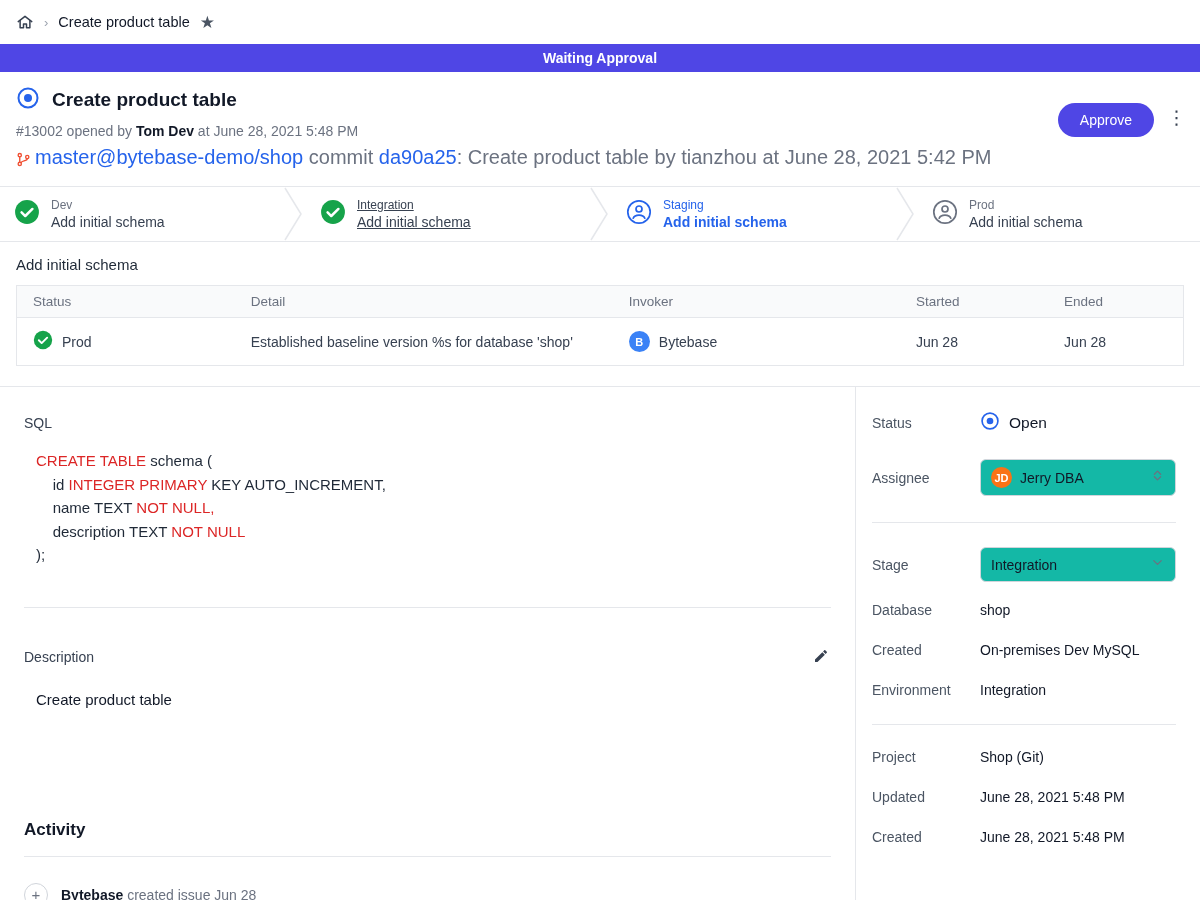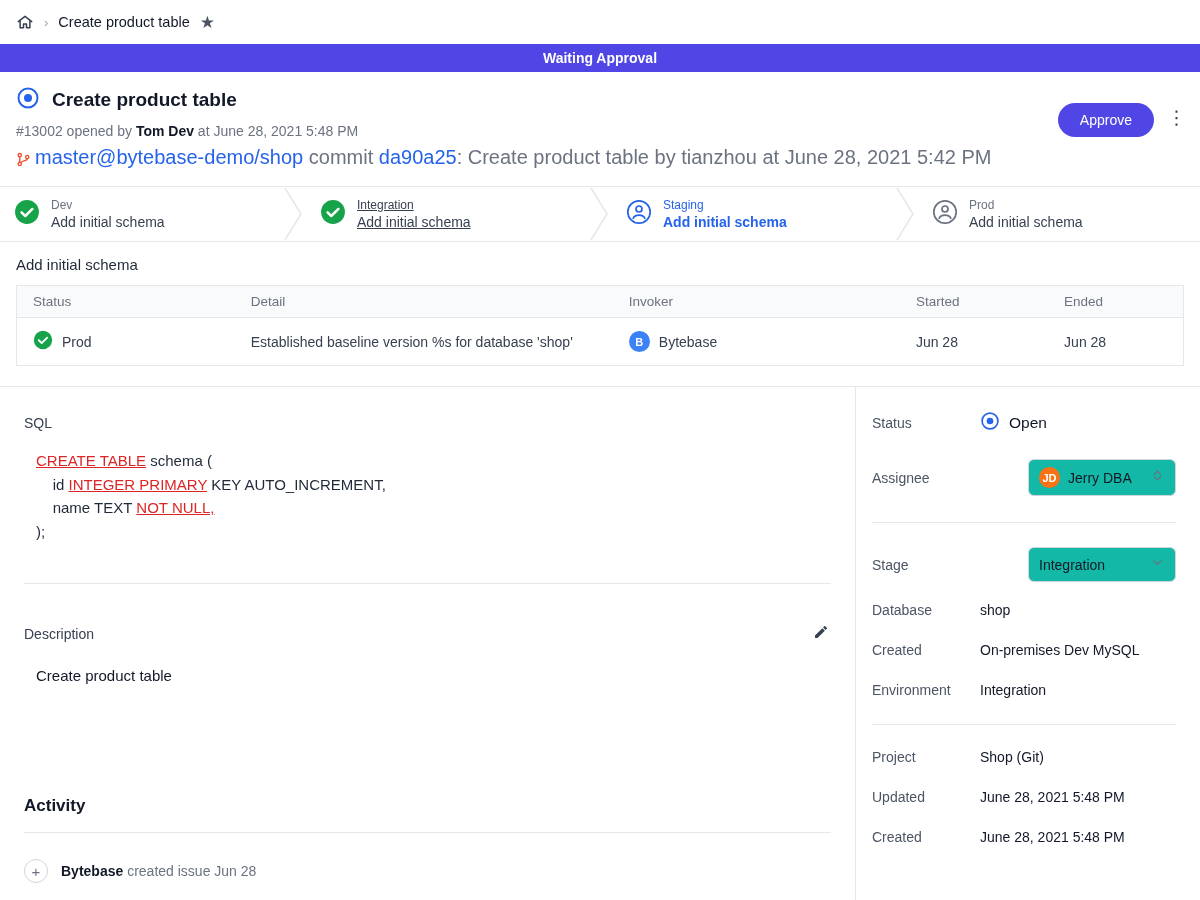--- a/index.html
+++ b/index.html
@@ -54,21 +54,21 @@
   .cell-with-icon { display: flex; align-items: center; gap: 9px; }
   .mini-avatar { width: 21px; height: 21px; border-radius: 50%; color: #fff; font-size: 11px;
     font-weight: 600; display: flex; align-items: center; justify-content: center; flex: 0 0 21px; }
 
   
   .main { display: flex; border-top: 1px solid #e5e7eb; height: 535px; }
   .left-col { flex: 1; border-right: 1px solid #e5e7eb; padding: 28px 24px 0 24px; overflow: hidden; }
   .sql-label { font-size: 14px; color: #374151; }
   .sql-block { margin-top: 18px; margin-left: 12px; font-size: 15px; line-height: 23.5px; color: #1f2937; }
   .sql-line { white-space: pre; }
-  .kw { color: var(--keyword, #dc2626); text-decoration: underline; }
+  .kw { color: var(--keyword, #dc2626); }
   .divider { border: none; border-top: 1px solid #e5e7eb; }
   .desc-head { display: flex; align-items: center; justify-content: space-between; margin-top: 38px; }
   .desc-label { font-size: 14px; color: #374151; }
   .edit-btn { background: none; border: none; cursor: pointer; padding: 2px; }
   .desc-text { margin-top: 22px; margin-left: 12px; font-size: 15px; color: #111827; }
   .activity-title { margin-top: 112px; font-size: 17px; font-weight: 700; color: #111827; }
   .activity-divider { margin-top: 16px; }
   .activity-item { margin-top: 26px; display: flex; align-items: center; gap: 13px; }
   .plus-circle { width: 24px; height: 24px; border-radius: 50%; border: 1px solid #d1d5db;
     background: #fff; color: #6b7280; font-size: 15px; display: flex; align-items: center;
@@ -80,21 +80,21 @@
   .sidebar { width: 344px; padding: 24px 24px 0 16px; }
   .side-row { display: flex; align-items: center; margin-bottom: 24px; }
   .side-label { width: 108px; flex: 0 0 108px; font-size: 14px; color: #4b5563; }
   .side-value { font-size: 14px; color: #111827; }
   .status-value { display: flex; align-items: center; gap: 9px; font-size: 15.5px; color: #111827; }
   .select-box { flex: 1; display: flex; align-items: center; gap: 8px; border: 1px solid #d1d5db;
     border-radius: 6px; padding: 7px 10px; background: #14b8a6; cursor: pointer; }
   .select-box .name { font-size: 14px; color: #111827; flex: 1; }
   .side-divider { border: none; border-top: 1px solid #e5e7eb; margin: 26px 0 24px 0; }
   .creator-value { display: flex; align-items: center; gap: 9px; }
-  .row-tall { margin-bottom: 20px; gap: 48px; }
+  .row-tall { margin-bottom: 20px; }
 </style>
 </head>
 <body>
 
 <header class="crumb-bar">
   <span class="crumb-home">
     <svg width="18" height="18" viewBox="0 0 24 24" fill="none" stroke="#374151" stroke-width="2" stroke-linecap="round" stroke-linejoin="round">
         <path d="M3 11.5 L12 4.5 L21 11.5"></path>
         <path d="M5.5 10 V19.5 H10 V14.5 H14 V19.5 H18.5 V10"></path>
       </svg>
@@ -251,20 +251,21 @@
 
 <div class="main">
 
   <div class="left-col">
     <div class="sql-label">SQL</div>
 
     <div class="sql-block">
       <div class="sql-line"><span class="kw">CREATE TABLE</span><span> schema (</span></div>
       <div class="sql-line"><span>    id </span><span class="kw">INTEGER PRIMARY</span><span> KEY AUTO_INCREMENT,</span></div>
       <div class="sql-line"><span>    name TEXT </span><span class="kw">NOT NULL,</span></div>
+      <div class="sql-line"><span>    description TEXT </span><span class="kw">NOT NULL</span></div>
       <div class="sql-line"><span>);</span></div>
     </div>
 
     <hr class="divider desc-divider" style="margin-top:40px">
 
     <div class="desc-head">
       <span class="desc-label">Description</span>
       <button class="edit-btn">
         <span><svg width="16" height="16" viewBox="0 0 24 24" fill="#374151">
               <path d="M3 17.25 V21 h3.75 L17.8 9.94 l-3.75 -3.75 L3 17.25 Z M20.7 7.04 c0.39 -0.39 0.39 -1.02 0 -1.41 l-2.34 -2.34 c-0.39 -0.39 -1.02 -0.39 -1.41 0 l-1.83 1.83 3.75 3.75 1.83 -1.83 Z"></path>

